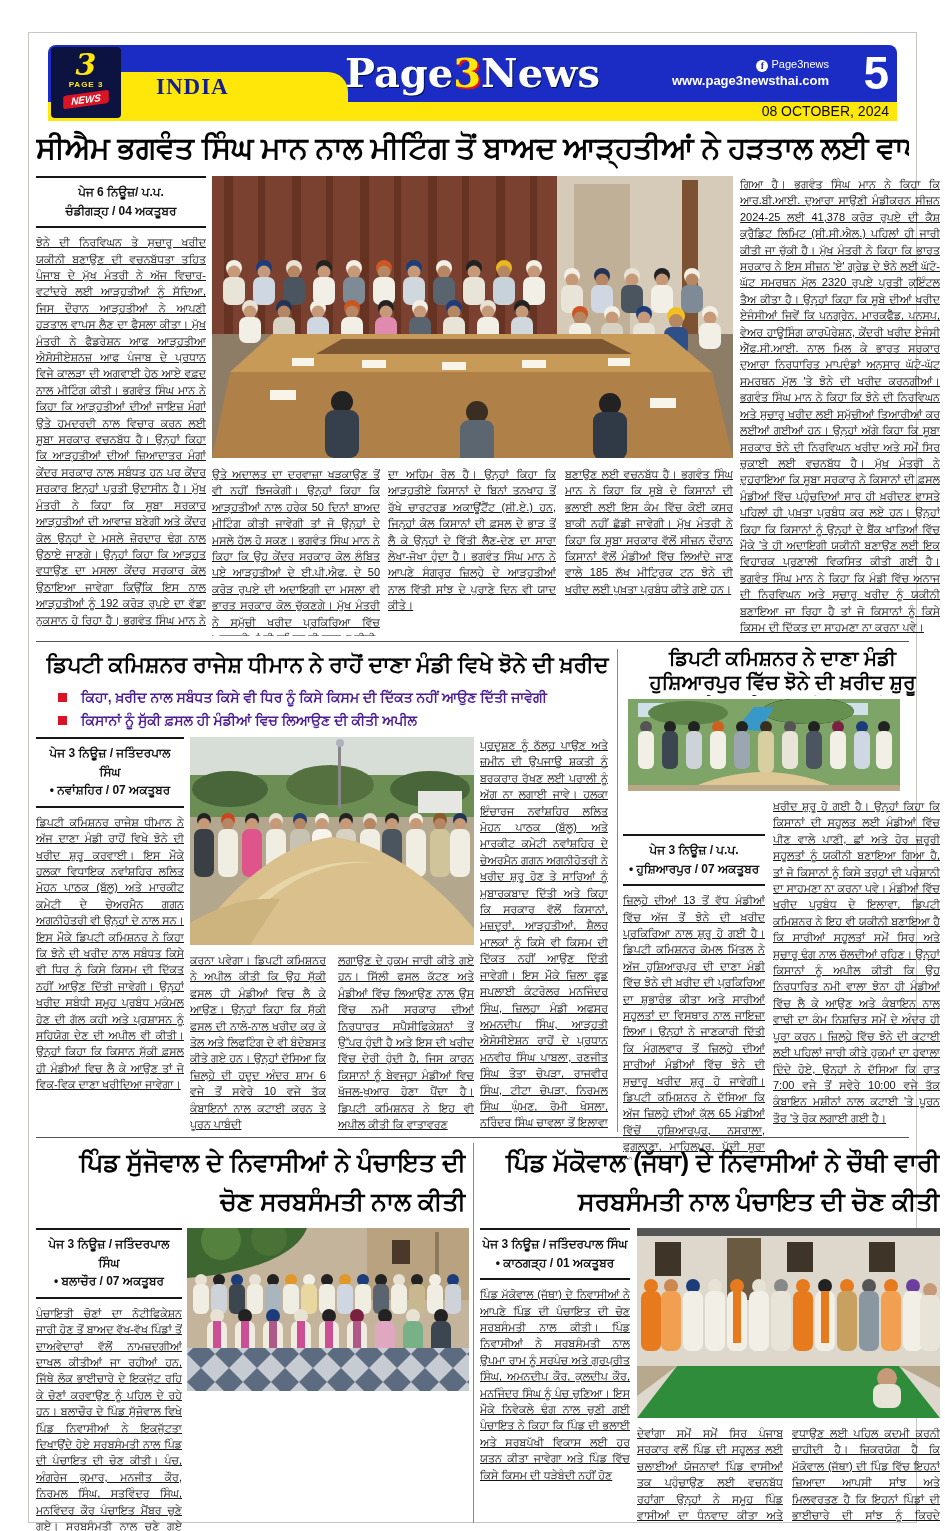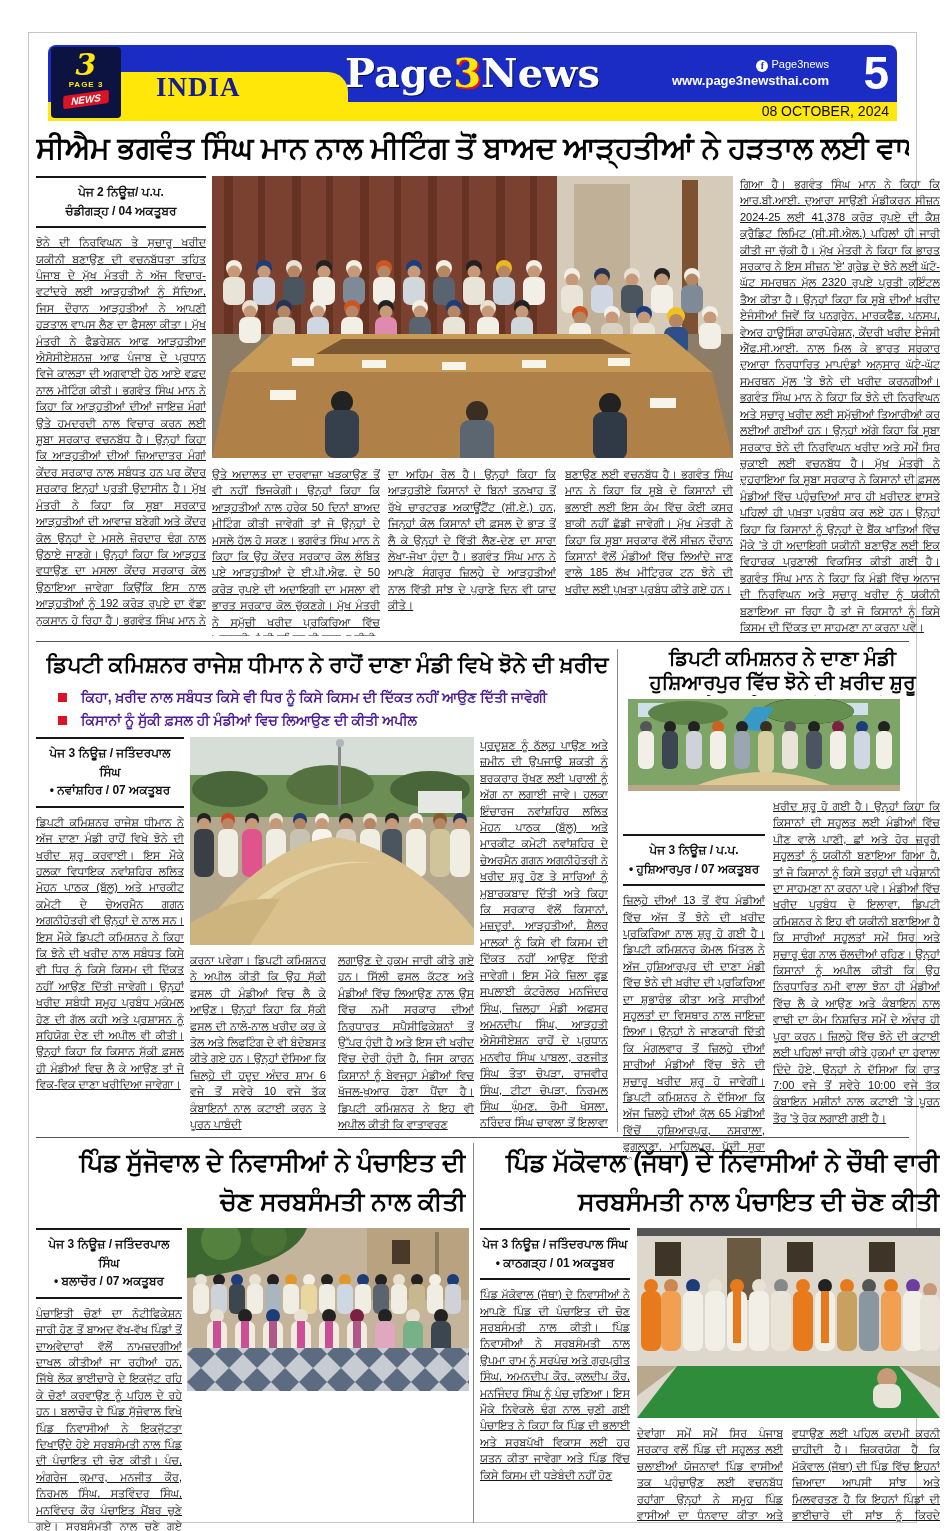--- a/index.html
+++ b/index.html
@@ -14,21 +14,21 @@
   .banner-yellow{position:absolute;left:0;top:57px;width:100%;height:19px;background:var(--yellow,#ffe70a);}
   .logo-box{position:absolute;left:3px;top:2px;width:70px;height:71px;background:var(--navy,#0c1340);
             border-radius:4px;text-align:center;z-index:3;}
   .logo-3{display:block;font-family:"DejaVu Serif",serif;font-style:italic;font-weight:bold;
           font-size:30px;line-height:30px;color:var(--yellow,#ffe70a);margin-top:3px;}
   .logo-page{display:block;font-size:8px;letter-spacing:1px;color:var(--yellow,#ffe70a);font-weight:bold;}
   .logo-news{display:inline-block;background:var(--red,#d81828);color:#fff;font-style:italic;font-weight:bold;
              font-size:10px;padding:1px 8px;transform:rotate(-8deg) skew(-8deg);margin-top:2px;border-radius:2px;}
   .india-band{position:absolute;left:70px;top:27px;width:230px;height:30px;background:var(--yellow,#ffe70a);
               border-radius:0 20px 0 0;z-index:2;}
-  .india-label{font-family:"Liberation Serif",serif;font-weight:bold;font-size:27px;letter-spacing:1px;
+  .india-label{font-family:"Liberation Serif",serif;font-weight:bold;font-size:23px;letter-spacing:1px;
                color:#141d8e;margin-left:38px;line-height:30px;}
   .masthead-title{position:absolute;left:0;right:0;top:5px;text-align:center;z-index:1;
                   font-family:"DejaVu Serif",serif;font-weight:bold;font-size:40px;line-height:46px;color:#fff;
                   text-shadow:1px 1px 0 #00114d;}
   .masthead-title .digit{color:var(--yellow,#ffe70a);text-shadow:2px 2px 0 var(--red,#d81828);}
   .mast-right{position:absolute;right:68px;top:12px;text-align:right;color:#fff;z-index:2;}
   .fb-line{font-size:11px;line-height:15px;}
   .fb-icon{display:inline-block;width:12px;height:12px;border-radius:50%;background:#fff;color:var(--blue,#1b2cc4);
            font-size:10px;line-height:12px;text-align:center;font-weight:bold;font-family:"Liberation Serif",serif;vertical-align:-1px;}
   .url-line{font-size:13px;font-weight:bold;line-height:17px;}
@@ -80,21 +80,21 @@
     </div>
 
     <div class="page-num">5</div>
     <div class="date-strip">08 OCTOBER, 2024</div>
   </div>
 
   <div class="abs hl-main">ਸੀਐਮ ਭਗਵੰਤ ਸਿੰਘ ਮਾਨ ਨਾਲ ਮੀਟਿੰਗ ਤੋਂ ਬਾਅਦ ਆੜ੍ਹਤੀਆਂ ਨੇ ਹੜਤਾਲ ਲਈ ਵਾਪਸ</div>
 
   <div class="abs" style="left:36px;top:176px;width:170px;height:460px;">
     <div class="byl">
-      <div>ਪੇਜ 2 ਨਿਊਜ਼/ ਪ.ਪ.</div>
+      <div>ਪੇਜ 6 ਨਿਊਜ਼/ ਪ.ਪ.</div>
       <div>ਚੰਡੀਗੜ੍ਹ / 04 ਅਕਤੂਬਰ</div>
     </div>
     <div class="body-text" style="height:396px;">ਝੋਨੇ ਦੀ ਨਿਰਵਿਘਨ ਤੇ ਸੁਚਾਰੂ ਖਰੀਦ ਯਕੀਨੀ ਬਣਾਉਣ ਦੀ ਵਚਨਬੱਧਤਾ ਤਹਿਤ ਪੰਜਾਬ ਦੇ ਮੁੱਖ ਮੰਤਰੀ ਨੇ ਅੱਜ ਵਿਚਾਰ-ਵਟਾਂਦਰੇ ਲਈ ਆੜ੍ਹਤੀਆਂ ਨੂੰ ਸੱਦਿਆ, ਜਿਸ ਦੌਰਾਨ ਆੜ੍ਹਤੀਆਂ ਨੇ ਆਪਣੀ ਹੜਤਾਲ ਵਾਪਸ ਲੈਣ ਦਾ ਫੈਸਲਾ ਕੀਤਾ। ਮੁੱਖ ਮੰਤਰੀ ਨੇ ਫੈਡਰੇਸ਼ਨ ਆਫ ਆੜ੍ਹਤੀਆ ਐਸੋਸੀਏਸ਼ਨਜ਼ ਆਫ ਪੰਜਾਬ ਦੇ ਪ੍ਰਧਾਨ ਵਿਜੇ ਕਾਲੜਾ ਦੀ ਅਗਵਾਈ ਹੇਠ ਆਏ ਵਫ਼ਦ ਨਾਲ ਮੀਟਿੰਗ ਕੀਤੀ। ਭਗਵੰਤ ਸਿੰਘ ਮਾਨ ਨੇ ਕਿਹਾ ਕਿ ਆੜ੍ਹਤੀਆਂ ਦੀਆਂ ਜਾਇਜ਼ ਮੰਗਾਂ ਉਤੇ ਹਮਦਰਦੀ ਨਾਲ ਵਿਚਾਰ ਕਰਨ ਲਈ ਸੂਬਾ ਸਰਕਾਰ ਵਚਨਬੱਧ ਹੈ। ਉਨ੍ਹਾਂ ਕਿਹਾ ਕਿ ਆੜ੍ਹਤੀਆਂ ਦੀਆਂ ਜ਼ਿਆਦਾਤਰ ਮੰਗਾਂ ਕੇਂਦਰ ਸਰਕਾਰ ਨਾਲ ਸਬੰਧਤ ਹਨ ਪਰ ਕੇਂਦਰ ਸਰਕਾਰ ਇਨ੍ਹਾਂ ਪ੍ਰਤੀ ਉਦਾਸੀਨ ਹੈ। ਮੁੱਖ ਮੰਤਰੀ ਨੇ ਕਿਹਾ ਕਿ ਸੂਬਾ ਸਰਕਾਰ ਆੜ੍ਹਤੀਆਂ ਦੀ ਆਵਾਜ਼ ਬਣੇਗੀ ਅਤੇ ਕੇਂਦਰ ਕੋਲ ਉਨ੍ਹਾਂ ਦੇ ਮਸਲੇ ਜ਼ੋਰਦਾਰ ਢੰਗ ਨਾਲ ਉਠਾਏ ਜਾਣਗੇ। ਉਨ੍ਹਾਂ ਕਿਹਾ ਕਿ ਆੜ੍ਹਤ ਵਧਾਉਣ ਦਾ ਮਸਲਾ ਕੇਂਦਰ ਸਰਕਾਰ ਕੋਲ ਉਠਾਇਆ ਜਾਵੇਗਾ ਕਿਉਂਕਿ ਇਸ ਨਾਲ ਆੜ੍ਹਤੀਆਂ ਨੂੰ 192 ਕਰੋੜ ਰੁਪਏ ਦਾ ਵੱਡਾ ਨੁਕਸਾਨ ਹੋ ਰਿਹਾ ਹੈ। ਭਗਵੰਤ ਸਿੰਘ ਮਾਨ ਨੇ ਕਿਹਾ ਕਿ ਜਨਵਰੀ 2025 ਤੱਕ ਆੜ੍ਹਤੀਆਂ ਦੇ ਨੁਕਸਾਨ ਦੀ ਪੂਰਤੀ ਲਈ ਹਰੇਕ ਕੋਸ਼ਿਸ਼ ਕੀਤੀ ਜਾਵੇਗੀ। ਮੁੱਖ ਮੰਤਰੀ ਨੇ ਕਿਹਾ ਕਿ ਜੇ ਕੇਂਦਰ ਸਰਕਾਰ ਨੇ ਕੋਈ ਸ਼ਰਾਰਤ ਕੀਤੀ ਤਾਂ ਆੜ੍ਹਤੀਆਂ ਦੇ ਹਿੱਤ ਸੁਰੱਖਿਅਤ ਰੱਖਣ ਲਈ ਸੂਬਾ ਸਰਕਾਰ ਇਸ ਮਾਮਲੇ</div>
   </div>
 
   <div class="abs photo" style="left:212px;top:176px;width:521px;height:282px;">
     <svg viewBox="0 0 521 282">
       <rect width="521" height="282" fill="#8d7c66"></rect>
       <rect width="345" height="158" fill="#7a4030"></rect>
       <g fill="#63301f" opacity="0.85">

